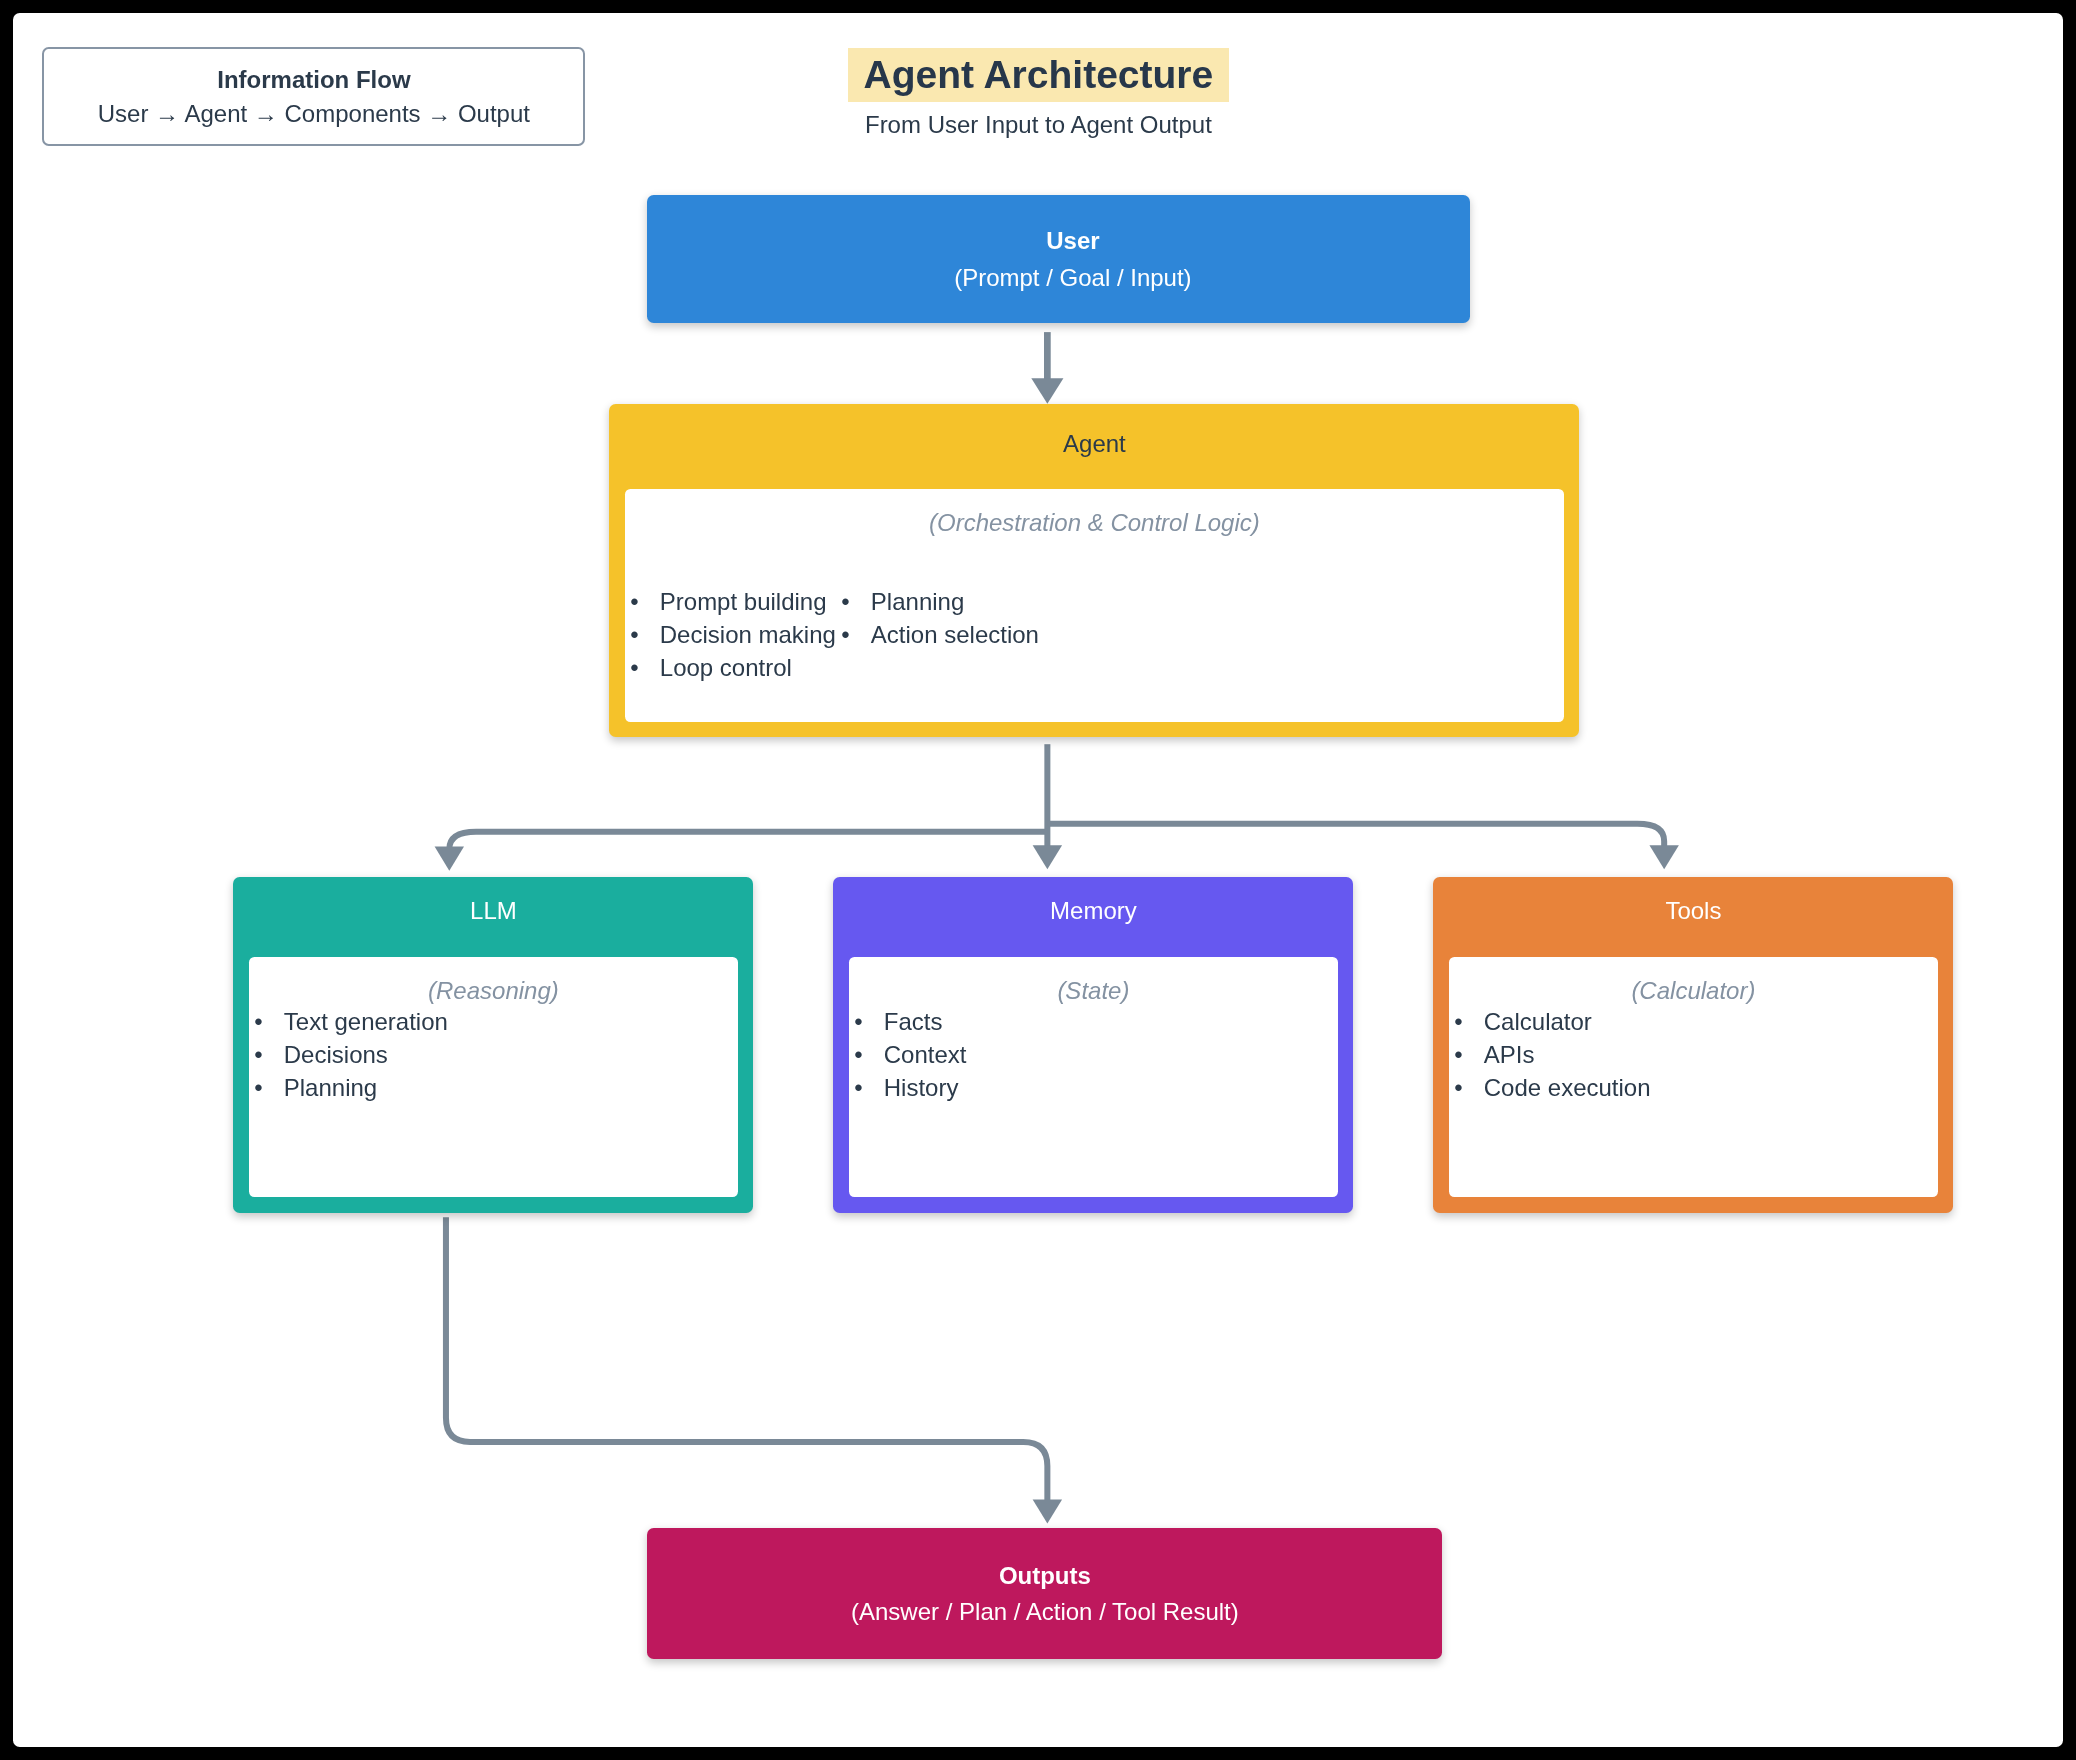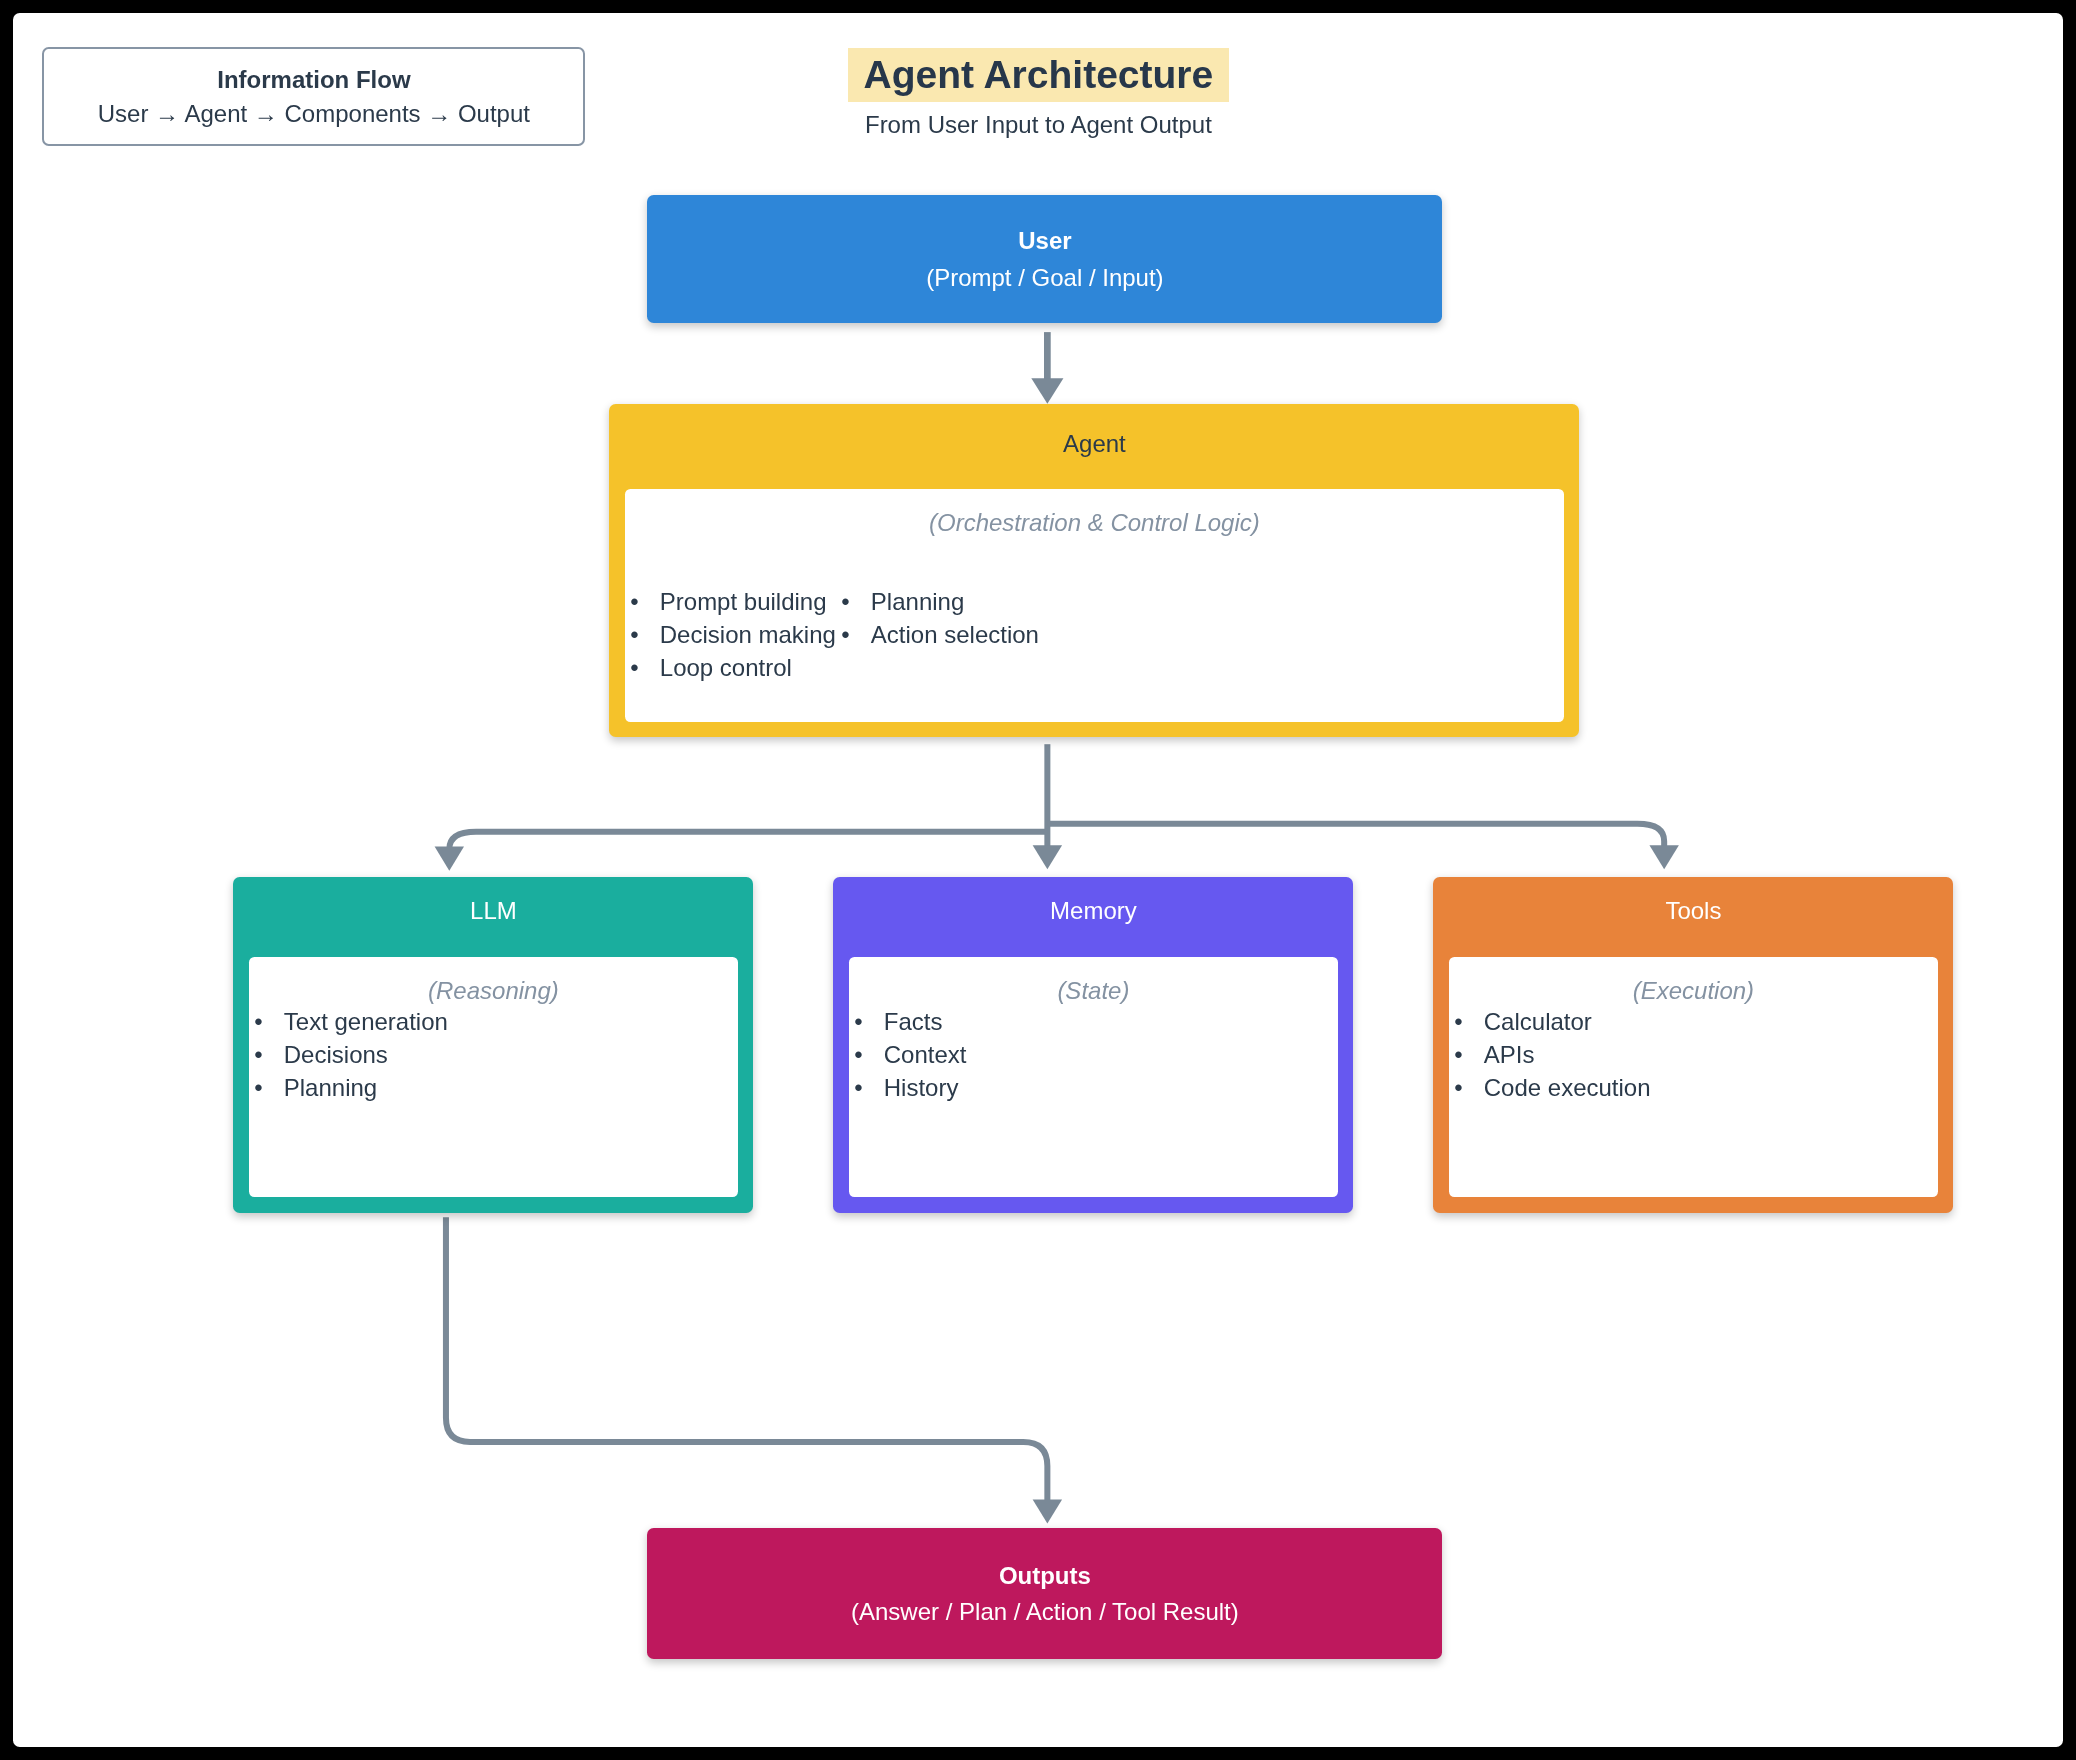--- a/index.html
+++ b/index.html
@@ -96,21 +96,21 @@
     <div class="legend-flow">User → Agent → Components → Output</div>
   </div>
 
   <div class="header">
     <div>
       <span class="header-title" style="background-color: rgb(250, 232, 176);">Agent Architecture</span>
     </div>
     <div class="header-sub">From User Input to Agent Output</div>
   </div>
 
-  <div class="pill node-user" style="background-color: rgb(46, 134, 216);">
+  <div class="pill node-user" style="background-color: rgb(46, 134, 216); padding-left: 28px;">
     <div class="pill-title">User</div>
     <div class="pill-sub">(Prompt / Goal / Input)</div>
   </div>
 
   <div class="frame node-agent" style="background-color: rgb(245, 194, 42);">
     <div class="frame-head">Agent</div>
     <div class="frame-inner">
       <div class="frame-sub">(Orchestration &amp; Control Logic)</div>
       <div class="agent-cols">
         <ul class="bullets agent-col-left">
@@ -146,21 +146,21 @@
           <li>Facts</li>
           <li>Context</li>
           <li>History</li>
         </ul>
     </div>
   </div>
 
   <div class="frame branch node-tools" style="background-color: rgb(232, 131, 58);">
     <div class="frame-head">Tools</div>
     <div class="frame-inner">
-      <div class="frame-sub">(Execution)</div>
+      <div class="frame-sub">(Calculator)</div>
       <ul class="bullets branch-bullets">
           <li>Calculator</li>
           <li>APIs</li>
           <li>Code execution</li>
         </ul>
     </div>
   </div>
 
   <div class="pill node-outputs" style="background-color: #be185d;">
     <div class="pill-title">Outputs</div>

